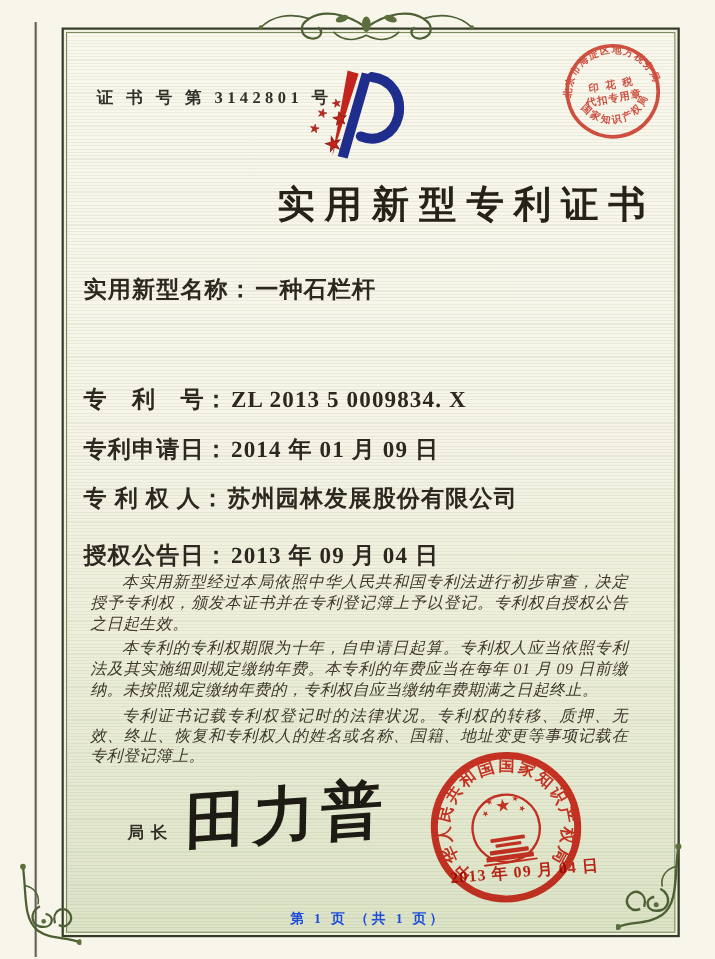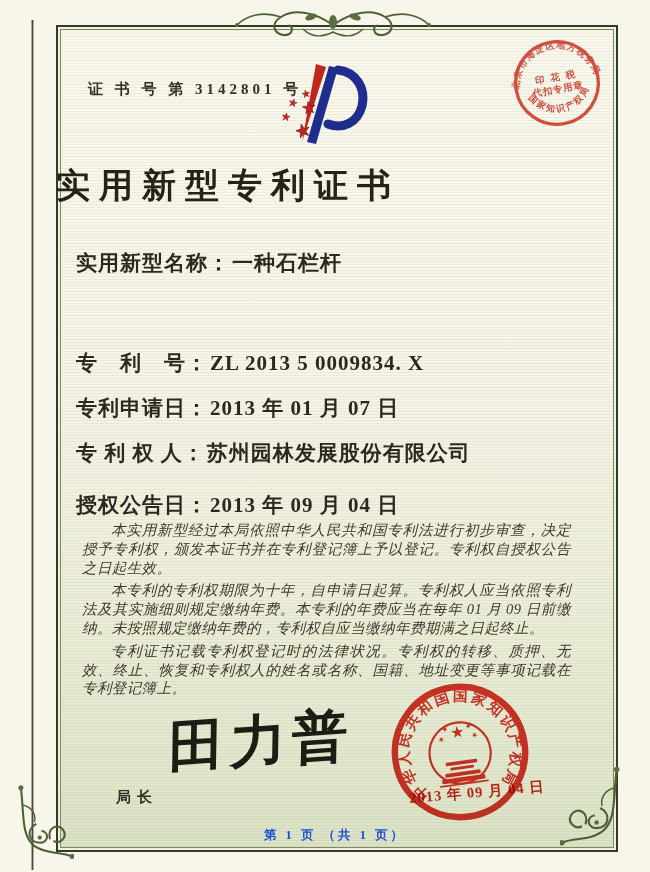--- a/index.html
+++ b/index.html
@@ -27,38 +27,38 @@
   .ornament{position:absolute;pointer-events:none;}
   .top-ornament{left:233px;top:5px;width:200px;height:40px;}
   .corner-bl{left:14px;top:784px;width:60px;height:78px;}
   .corner-br{left:560px;top:760px;width:64px;height:94px;transform:scaleX(-1);}
   .cert-no{
     position:absolute;left:88px;top:80px;font-size:15px;letter-spacing:4px;
     color:#33302a;font-weight:600;
   }
   .logo{position:absolute;left:276px;top:62px;width:92px;height:86px;}
   .title{
-    position:absolute;left:56px;width:540px;top:163px;text-align:left;
+    position:absolute;left:56px;width:540px;top:163px;text-align:right;
     font-size:34px;letter-spacing:9px;font-weight:700;color:#262219;
   }
   .field{
     position:absolute;left:76px;font-size:21px;font-weight:600;
     color:#2c2820;letter-spacing:1px;white-space:nowrap;
   }
   .f0{top:249px}.f1{top:301px}.f2{top:349px}.f3{top:394px}.f4{top:439px}.f5{top:491px}
   .field .val{margin-left:2px;}
   .paras{
     position:absolute;left:78px;top:517px;width:497px;
     font-size:14.5px;line-height:18.8px;color:#3f382d;
     text-align:justify;font-style:italic;letter-spacing:.4px;
   }
   .paras p{margin:4px;text-indent:2em;}
   .sig-role{
     position:absolute;left:116px;top:748px;font-size:15px;letter-spacing:6px;
-    color:#332f27;font-weight:600;margin-top:40px;
+    color:#332f27;font-weight:600;
   }
   .sig-name{
     position:absolute;left:168px;top:704px;font-size:56px;font-weight:700;
     color:#211e18;transform:rotate(-4deg) skewX(-5deg);letter-spacing:6px;
     mix-blend-mode:multiply;white-space:nowrap;
   }
   .gov-seal{
     position:absolute;left:386px;top:678px;width:148px;height:148px;
     transform:rotate(-8deg);opacity:.92;mix-blend-mode:multiply;
   }
@@ -151,21 +151,21 @@
 
   <div class="title">实用新型专利证书</div>
 
   <div class="field f0">
     <span>实用新型名称：</span><span class="val">一种石栏杆</span>
   </div>
   <div class="field f2">
     <span>专　利　号：</span><span class="val">ZL 2013 5 0009834. X</span>
   </div>
   <div class="field f3">
-    <span>专利申请日：</span><span class="val">2013 年 01 月 07 日</span>
+    <span>专利申请日：</span><span class="val">2014 年 01 月 09 日</span>
   </div>
   <div class="field f4">
     <span>专 利 权 人：</span><span class="val">苏州园林发展股份有限公司</span>
   </div>
   <div class="field f5">
     <span>授权公告日：</span><span class="val">2013 年 09 月 04 日</span>
   </div>
 
   <div class="paras">
     <p>本实用新型经过本局依照中华人民共和国专利法进行初步审查，决定授予专利权，颁发本证书并在专利登记簿上予以登记。专利权自授权公告之日起生效。</p>

